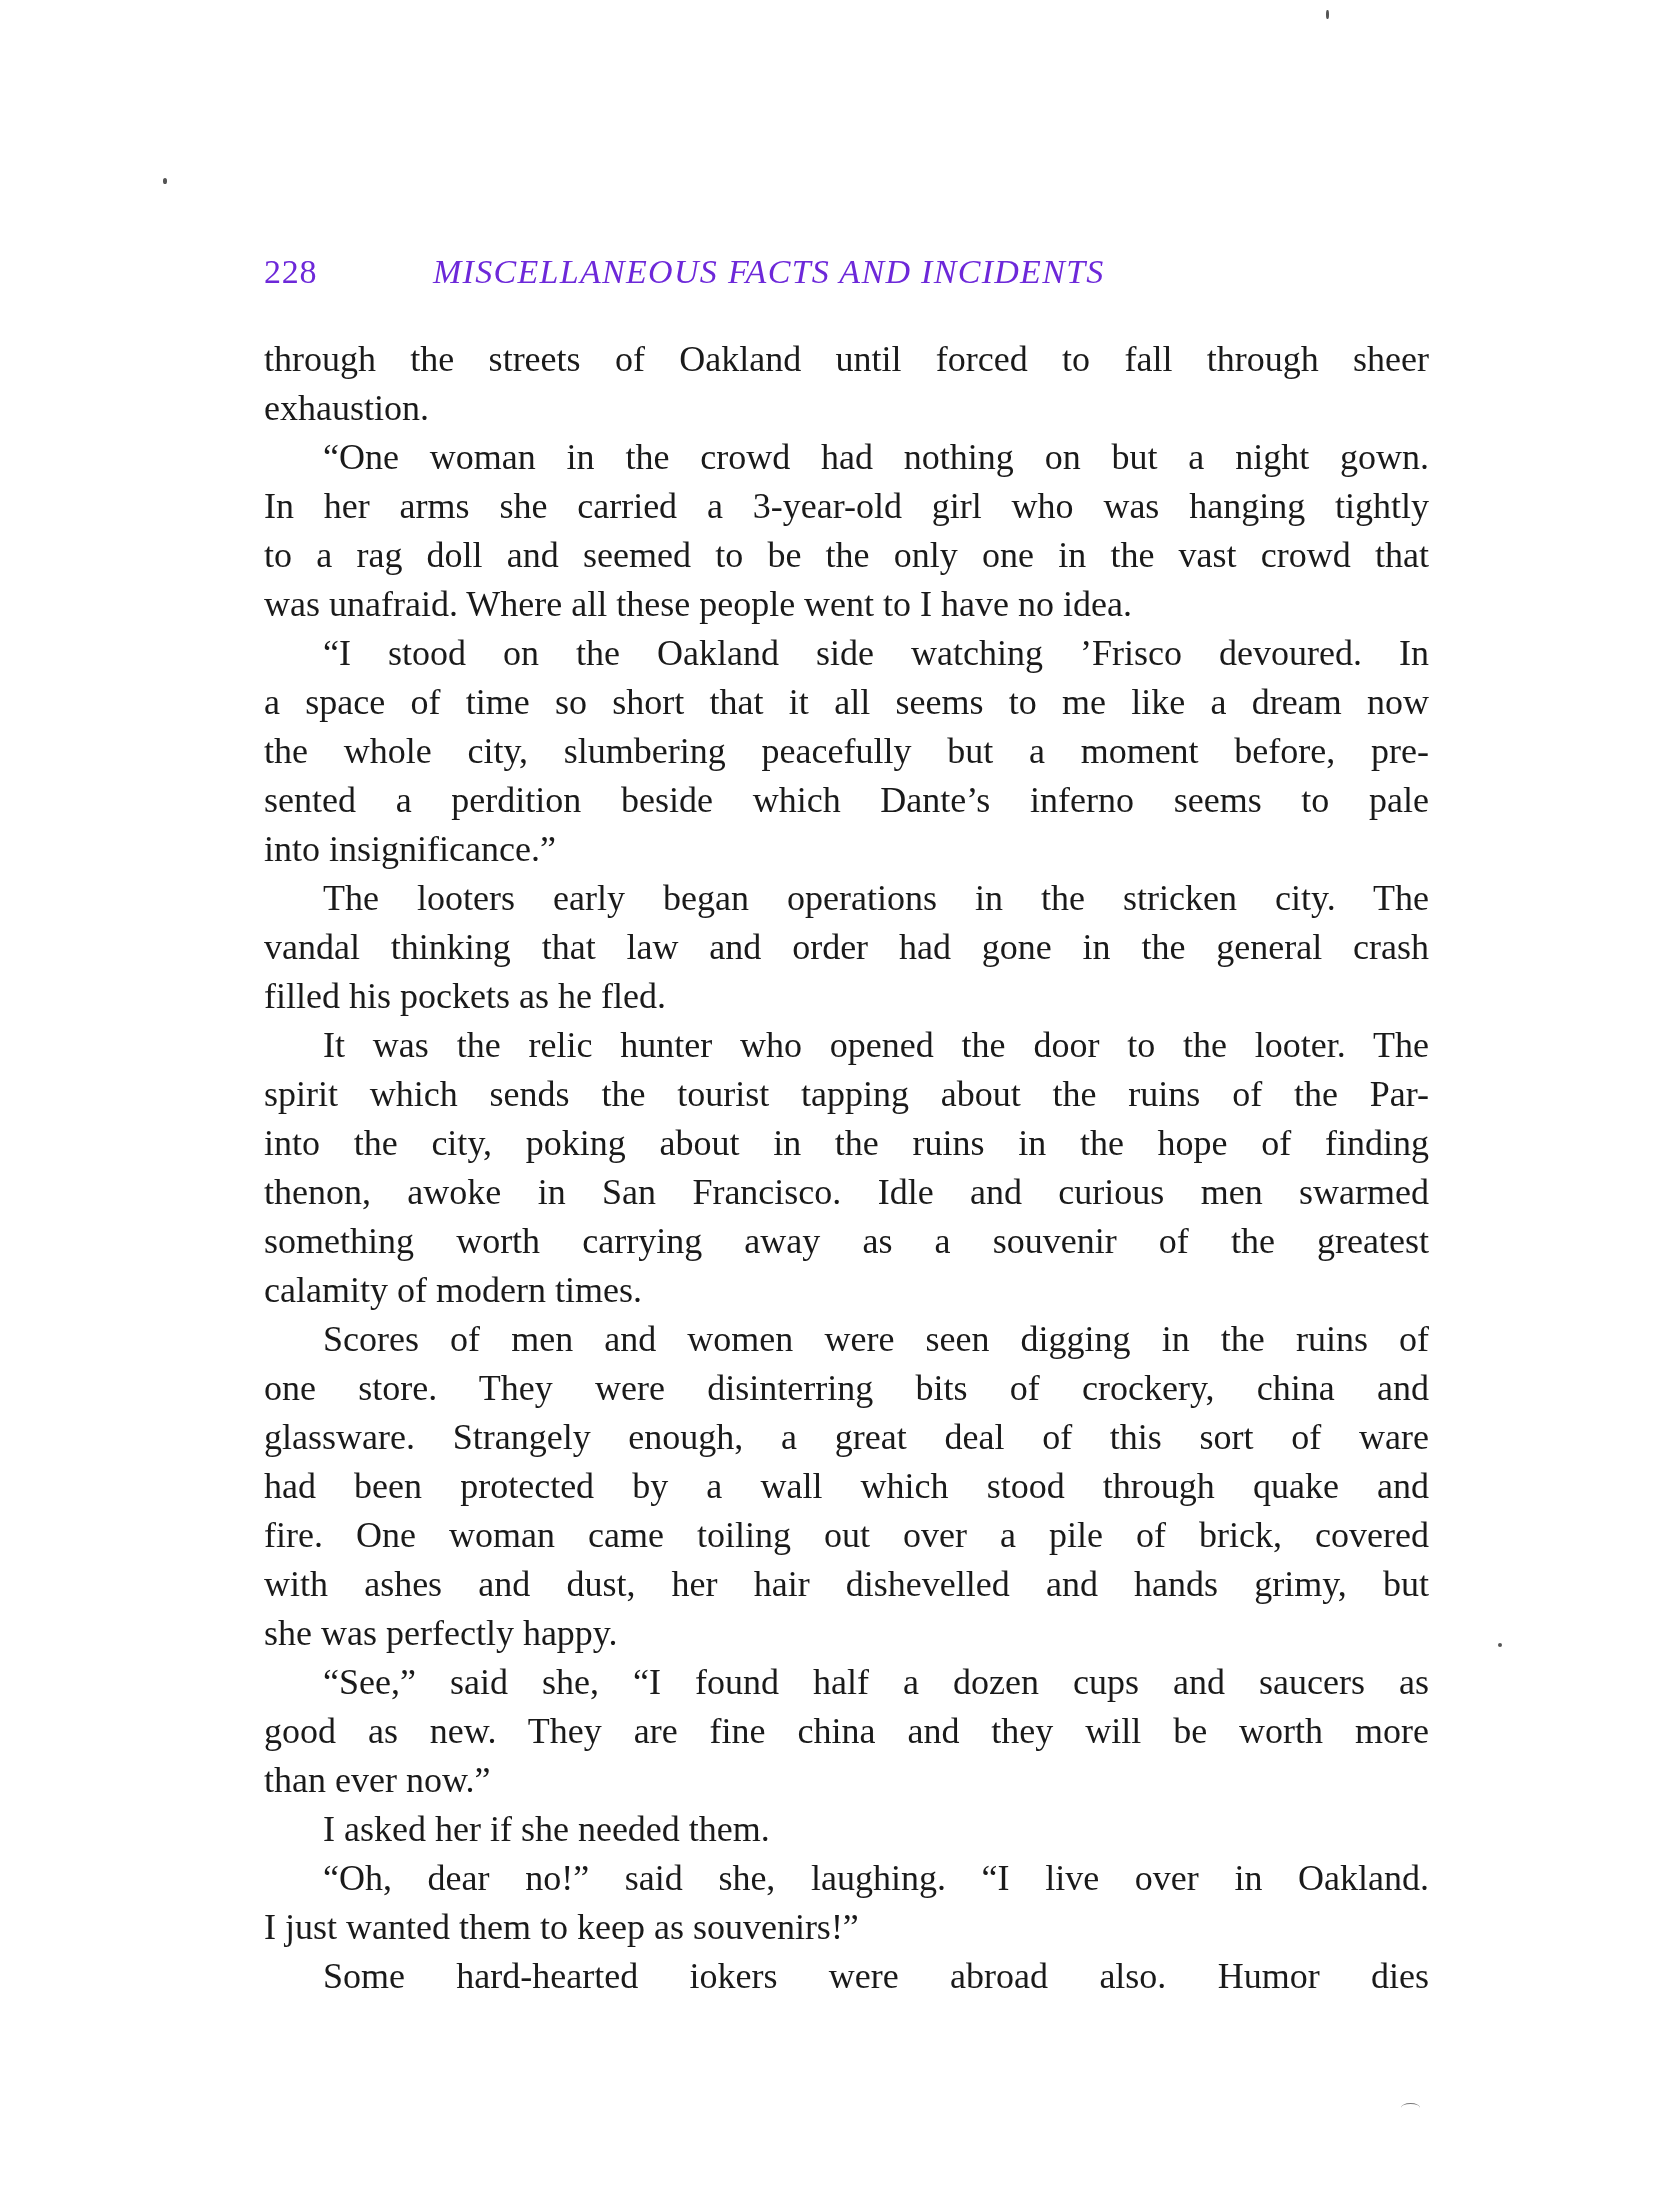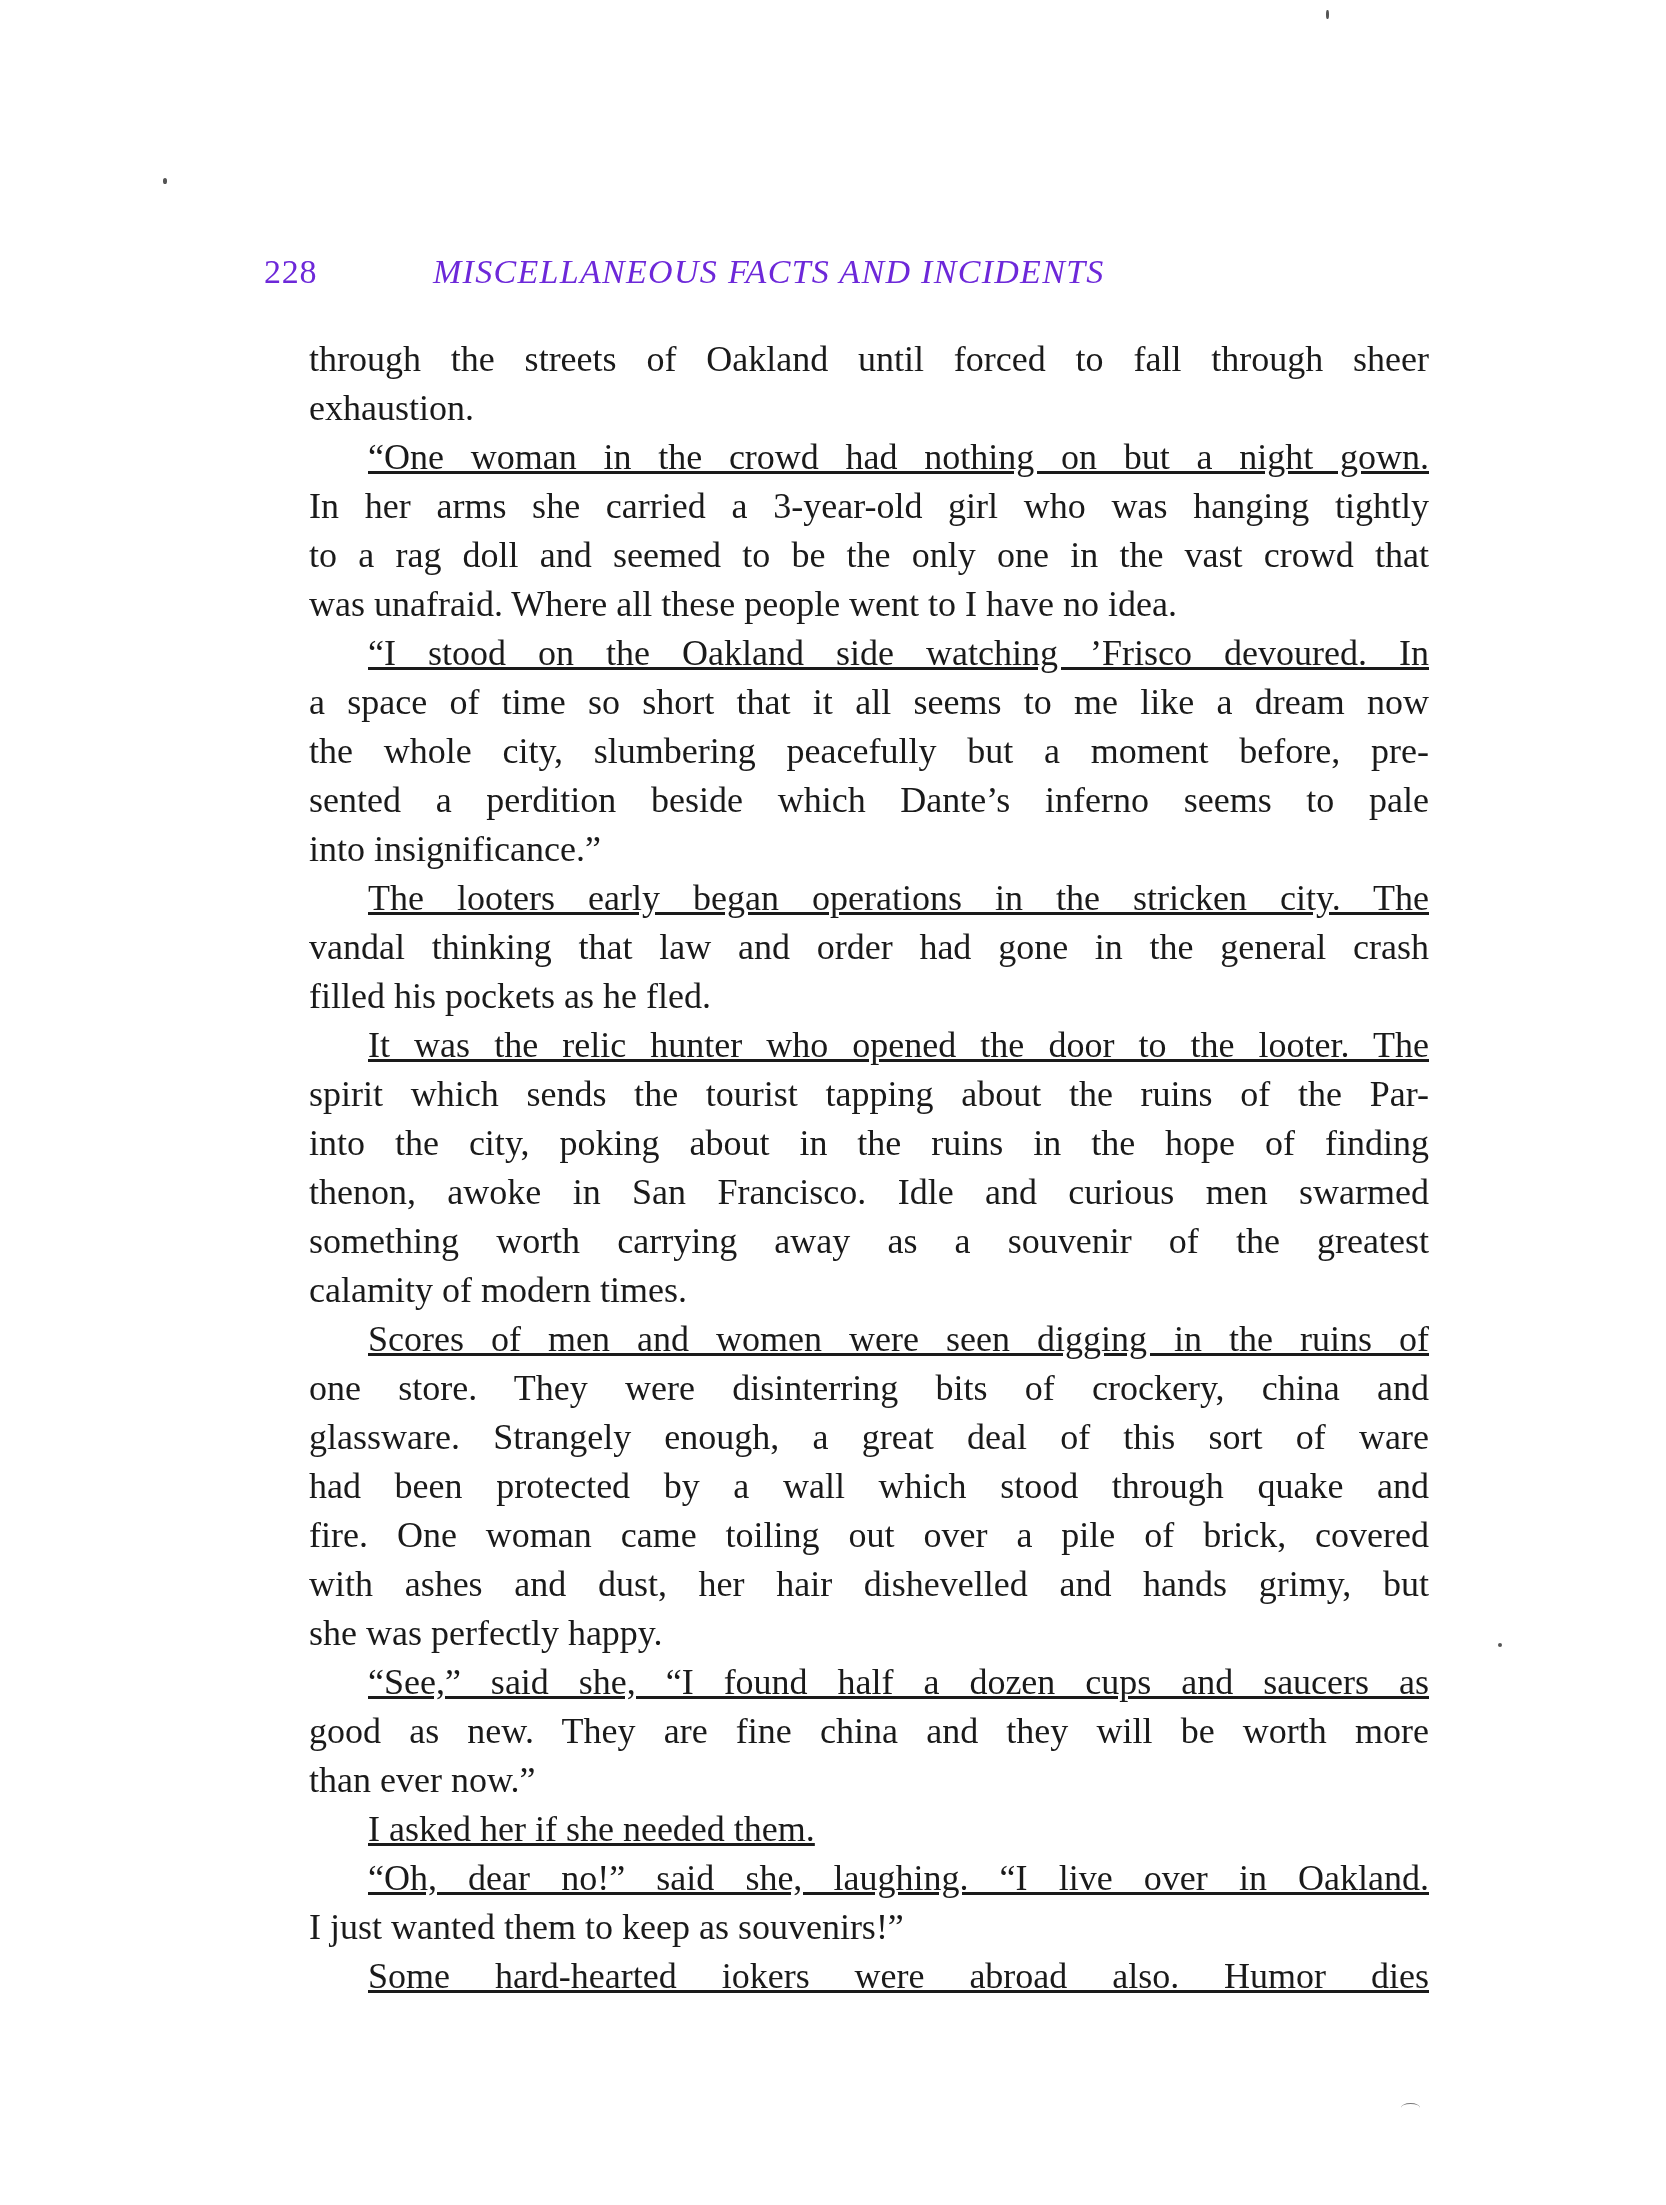--- a/index.html
+++ b/index.html
@@ -10,23 +10,23 @@
     font-family:"Liberation Serif", "DejaVu Serif", serif; color:#6d28d9;
     font-size:34px; letter-spacing:0.8px;
   }
   .running-head .pno { position:absolute; left:0; top:0; }
   .running-head .title { position:absolute; left:169px; top:0; letter-spacing:1.3px;font-style:italic; }
   .body-text {
     position:absolute; left:264px; top:335px; width:1165px;
     font-family:"Liberation Serif", "DejaVu Serif", serif; color:#1a1a1a;
     font-size:36px; line-height:49px;
   }
-  .line { display:block; white-space:nowrap; text-align:justify; text-align-last:justify; height:49px;margin-left:45px; }
+  .line { display:block; white-space:nowrap; text-align:justify; text-align-last:justify; height:49px; }
   .line.last { text-align-last:left; }
-  .line.indent { padding-left:59px;text-decoration:underline; }
+  .line.indent { padding-left:59px; }
   .speck { position:absolute; background:#555; border-radius:50%; }
 </style>
 </head>
 <body>
 
 <div class="page">
   <div class="running-head">
     <span class="pno">228</span>
     <span class="title">MISCELLANEOUS FACTS AND INCIDENTS</span>
   </div>

